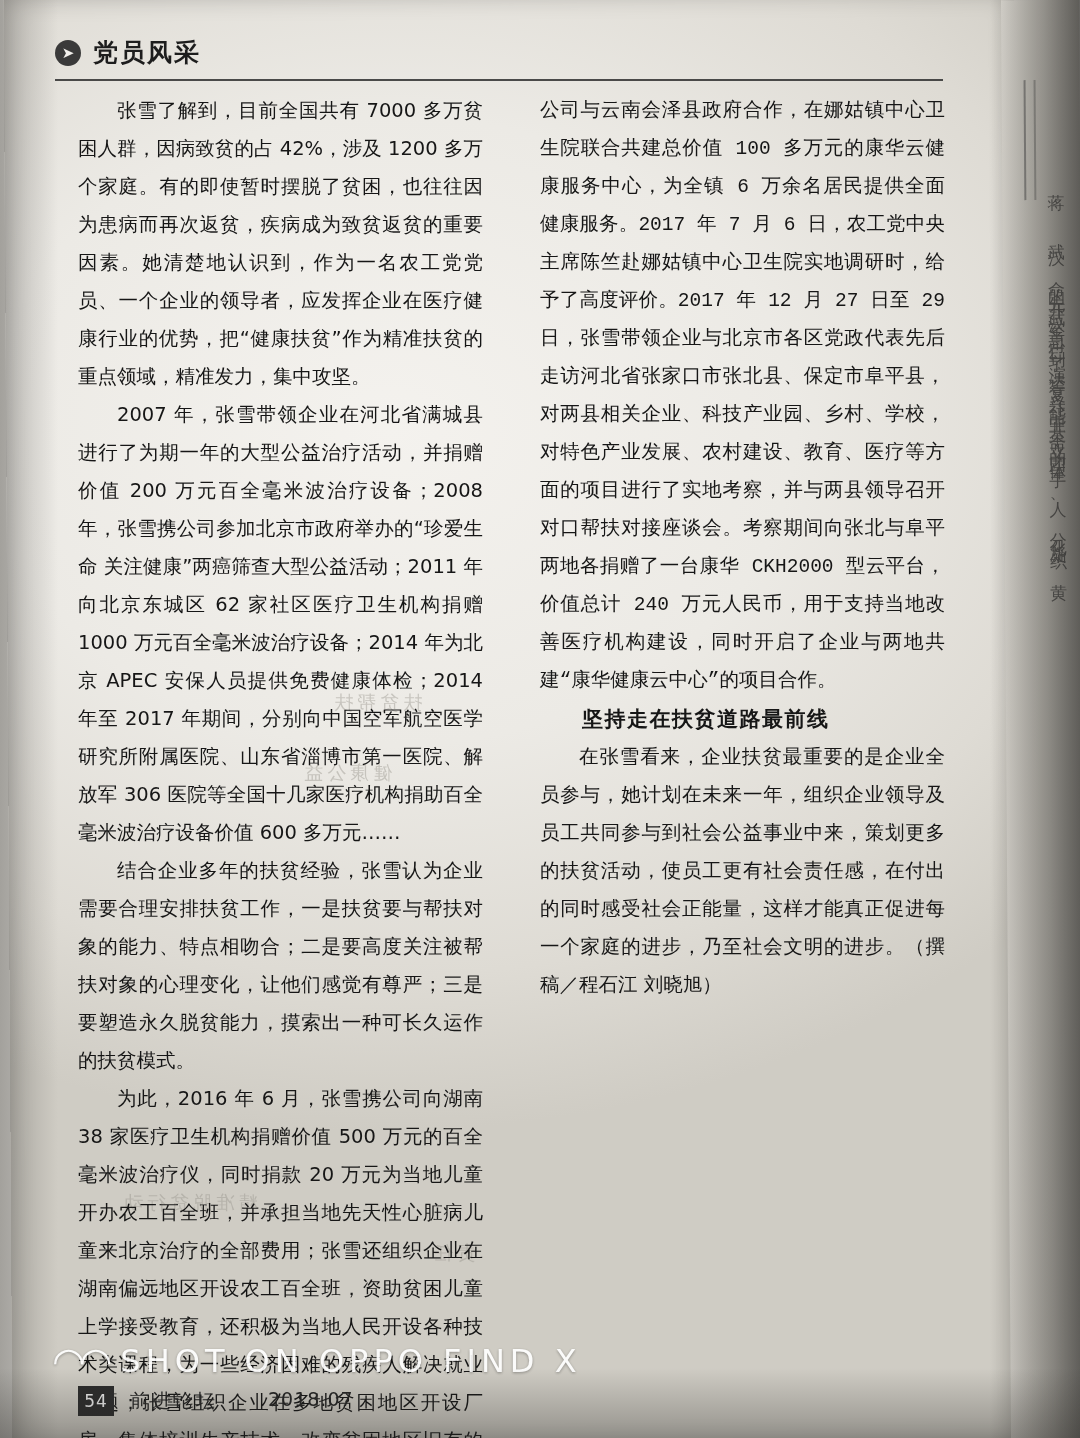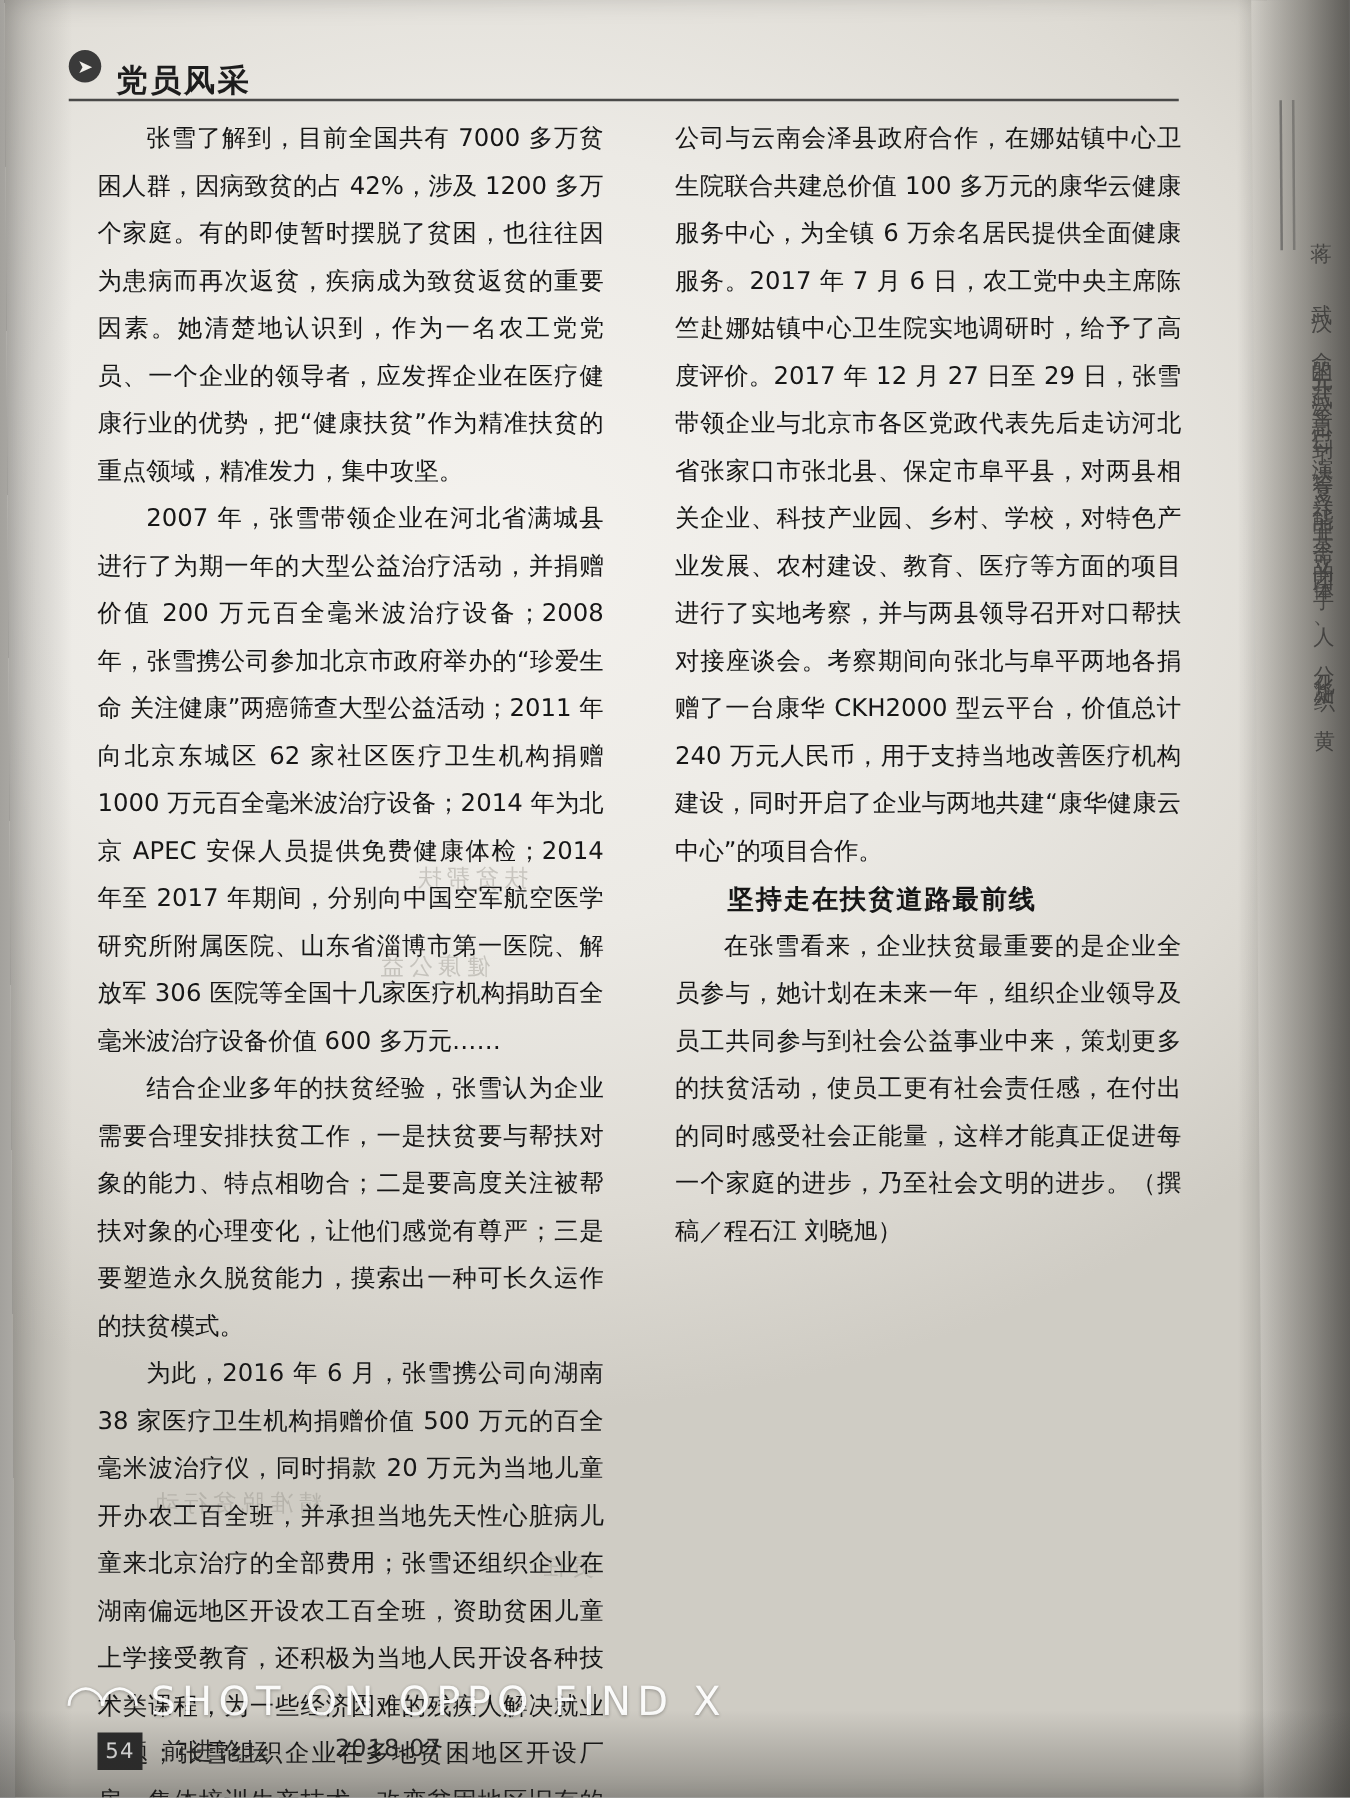--- a/index.html
+++ b/index.html
@@ -119,21 +119,21 @@
     border-radius: 50%;
     background: #3a3a3a;
     color: #f2f0ec;
     font-size: 15px;
     line-height: 26px;
     text-align: center;
   }
   .header-title {
     position: absolute;
     left: 38px;
-    top: 12px;
+    top: 0;
     font-size: 25px;
     font-weight: bold;
     letter-spacing: 2px;
     color: #1d1d1d;
   }
   .header-rule {
     position: absolute;
     left: 0;
     top: 43px;
     width: 888px;
@@ -155,20 +155,21 @@
   }
   .col-left { left: 78px; }
   .col-right { left: 540px; }
 
   .col p {
     margin: 0;
     text-indent: 2em;
   }
   .col p.cont {
     text-indent: 0;
+    font-family: Liberation Mono, monospace;
   }
   .subhead {
     margin: 10px 0 4px 0;
     text-align: left;
     font-size: 21px;
     font-weight: bold;
     letter-spacing: 1.5px;
     text-indent: 0;
   }
 

